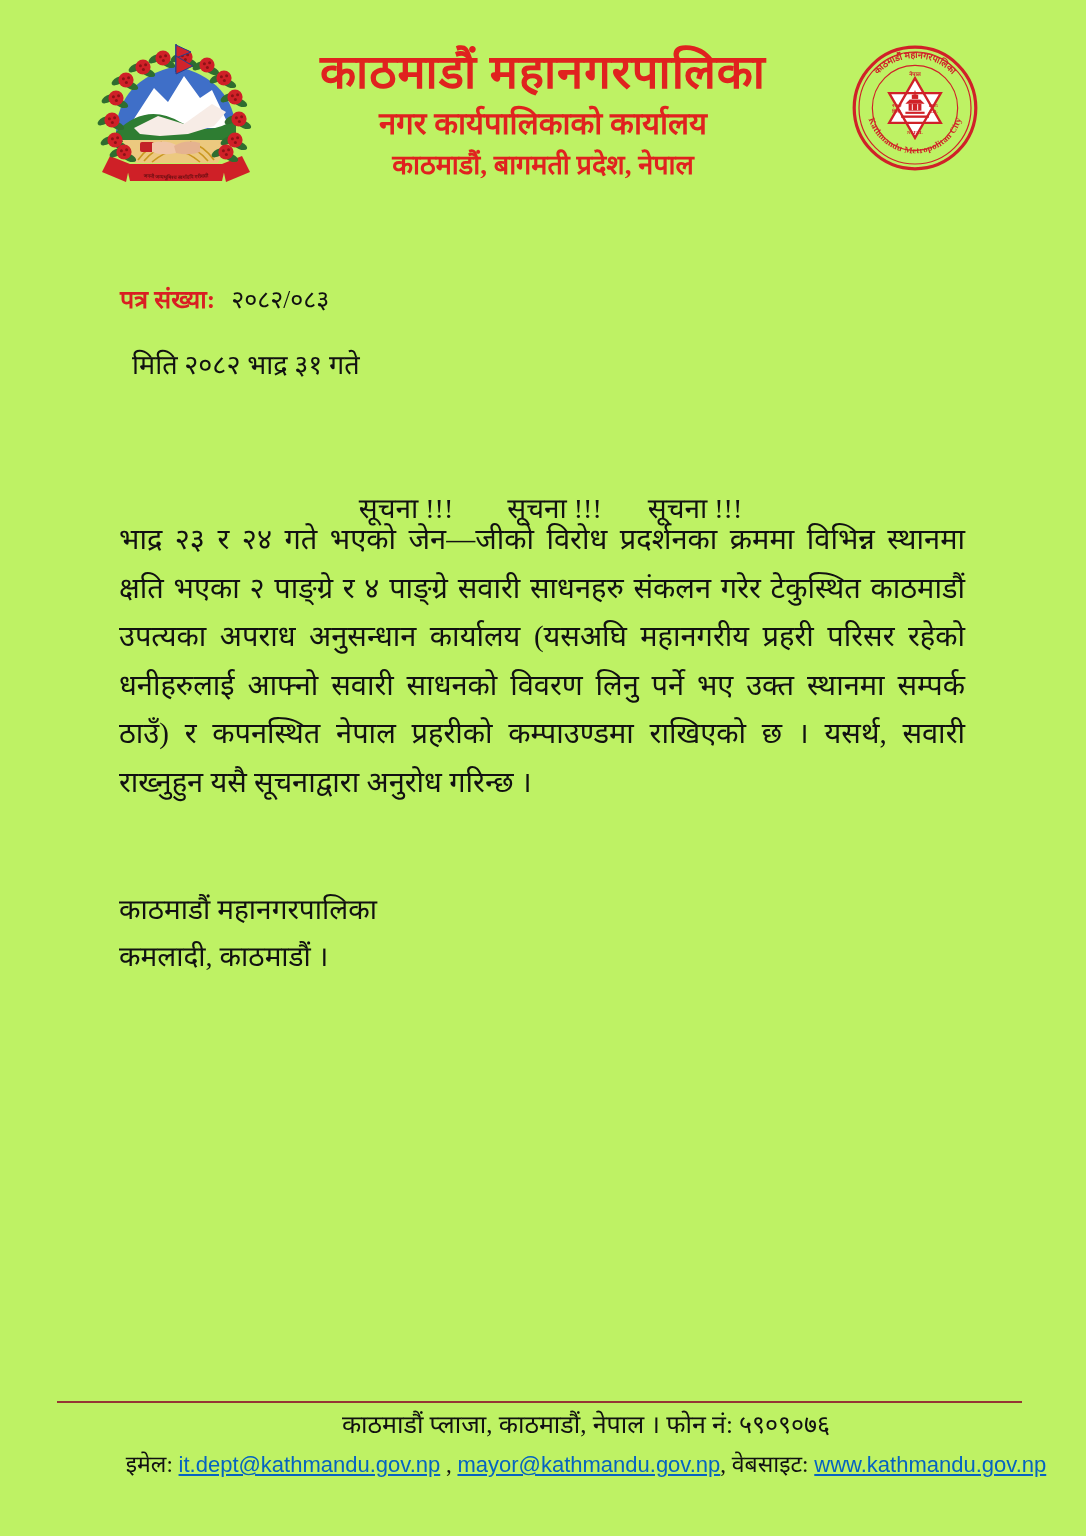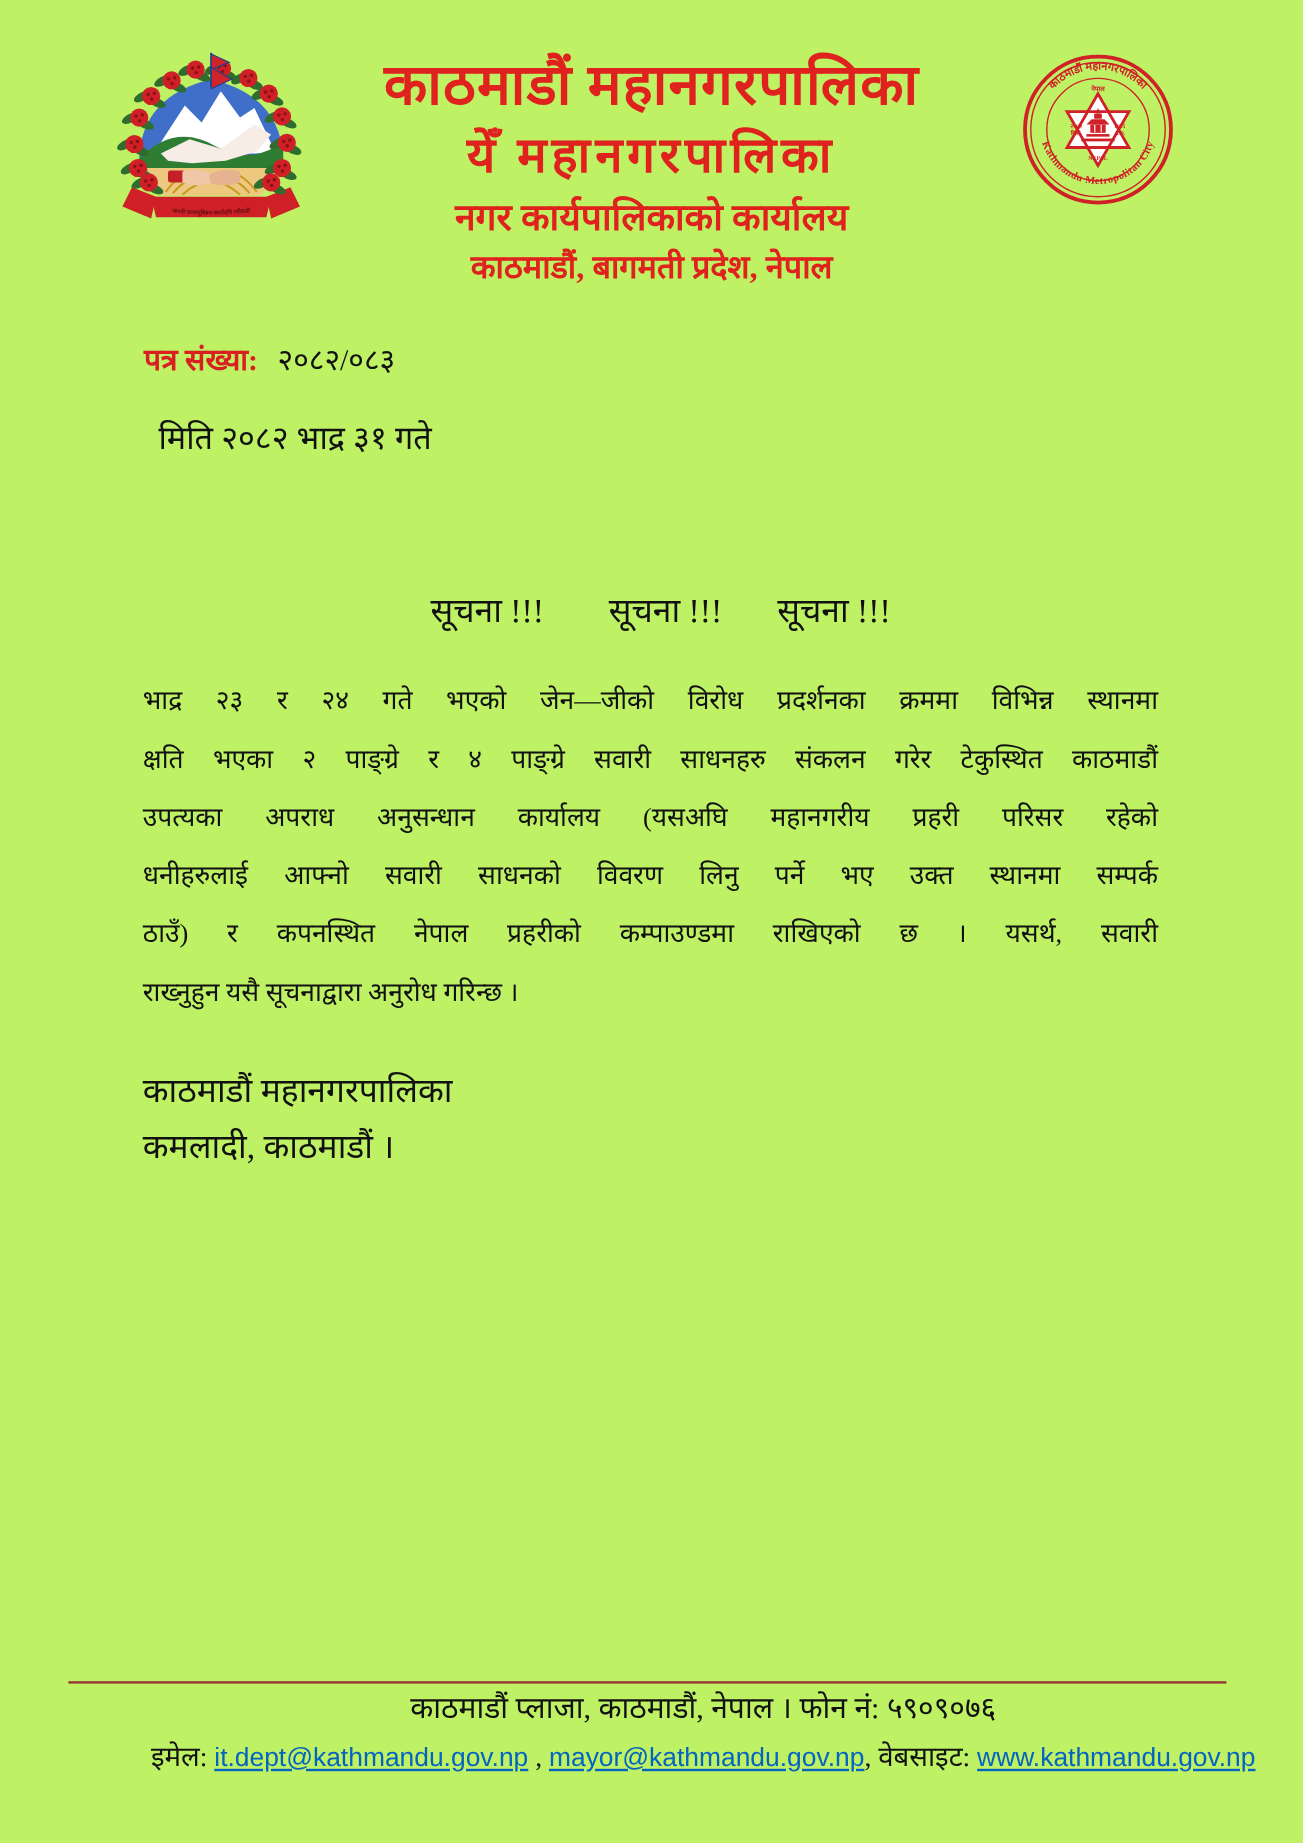--- a/index.html
+++ b/index.html
@@ -22,21 +22,21 @@
   .ref-line{position:absolute;left:120px;top:281px;font-size:25px;}
   .ref-label{color:#d91f22;font-weight:bold;}
   .ref-number{color:#111111;margin-left:10px;}
   .date-line{position:absolute;left:132px;top:345px;font-size:27px;color:#111111;}
   .ns-line{position:absolute;left:132px;top:391px;font-size:27px;color:#111111;}
   
   .notice-heading{position:absolute;left:0;top:488px;width:100%;text-align:center;font-size:28px;color:#111111;}
   .notice-heading span{display:inline-block;margin-left:15px;}
   .nh-1{margin-right:32px;}
   .nh-2{margin-right:24px;}
-  .body-text{position:absolute;left:119px;top:560px;width:846px;font-size:22px;color:#111111;}
+  .body-text{position:absolute;left:119px;top:515px;width:846px;font-size:29px;color:#111111;}
   .body-line{line-height:48.5px;text-align:justify;text-align-last:justify;white-space:normal;}
   .body-line.last{text-align-last:left;}
   
   .signature{position:absolute;left:119px;top:886px;font-size:28px;color:#111111;}
   .sig-line{line-height:47px;}
   
   .footer-rule{position:absolute;left:57px;top:1401px;width:965px;border-top:2px solid #953734;}
   .footer{position:absolute;left:0;top:1407px;width:100%;text-align:center;color:#111111;padding-left:43px;}
   .f-line1{font-size:25px;line-height:1.4;}
   .f-line2{font-size:23px;line-height:1.5;margin-top:6px;}
@@ -114,21 +114,20 @@
 
     <g>
       <line x1="88" y1="4" x2="88" y2="32" stroke="#24408e" stroke-width="1.6"></line>
       <path d="M88,5 L103,12 L88,18 Z" fill="#d0242b" stroke="#24408e" stroke-width="1"></path>
       <path d="M88,16 L105,26 L88,34 Z" fill="#d0242b" stroke="#24408e" stroke-width="1"></path>
     </g>
   </svg>
 
   <div class="header-block">
     <div class="h-title">काठमाडौं महानगरपालिका</div>
-    <div class="h-newari">येँ महानगरपालिका</div>
     <div class="h-office">नगर कार्यपालिकाको कार्यालय</div>
     <div class="h-addr">काठमाडौं, बागमती प्रदेश, नेपाल</div>
   </div>
 
   <svg class="seal" viewBox="0 0 120 120">
     <circle cx="60" cy="60" r="57" fill="none" stroke="#d02128" stroke-width="3"></circle>
     <circle cx="60" cy="60" r="52.5" fill="none" stroke="#d02128" stroke-width="1.1"></circle>
     <circle cx="60" cy="60" r="40" fill="none" stroke="#d02128" stroke-width="1.1"></circle>
     <path id="sealTopArc" d="M13,60 A47,47 0 0 1 107,60" fill="none"></path>
     <path id="sealBotArc" d="M14.5,57 A45.5,45.5 0 0 0 105.5,57" fill="none"></path>

